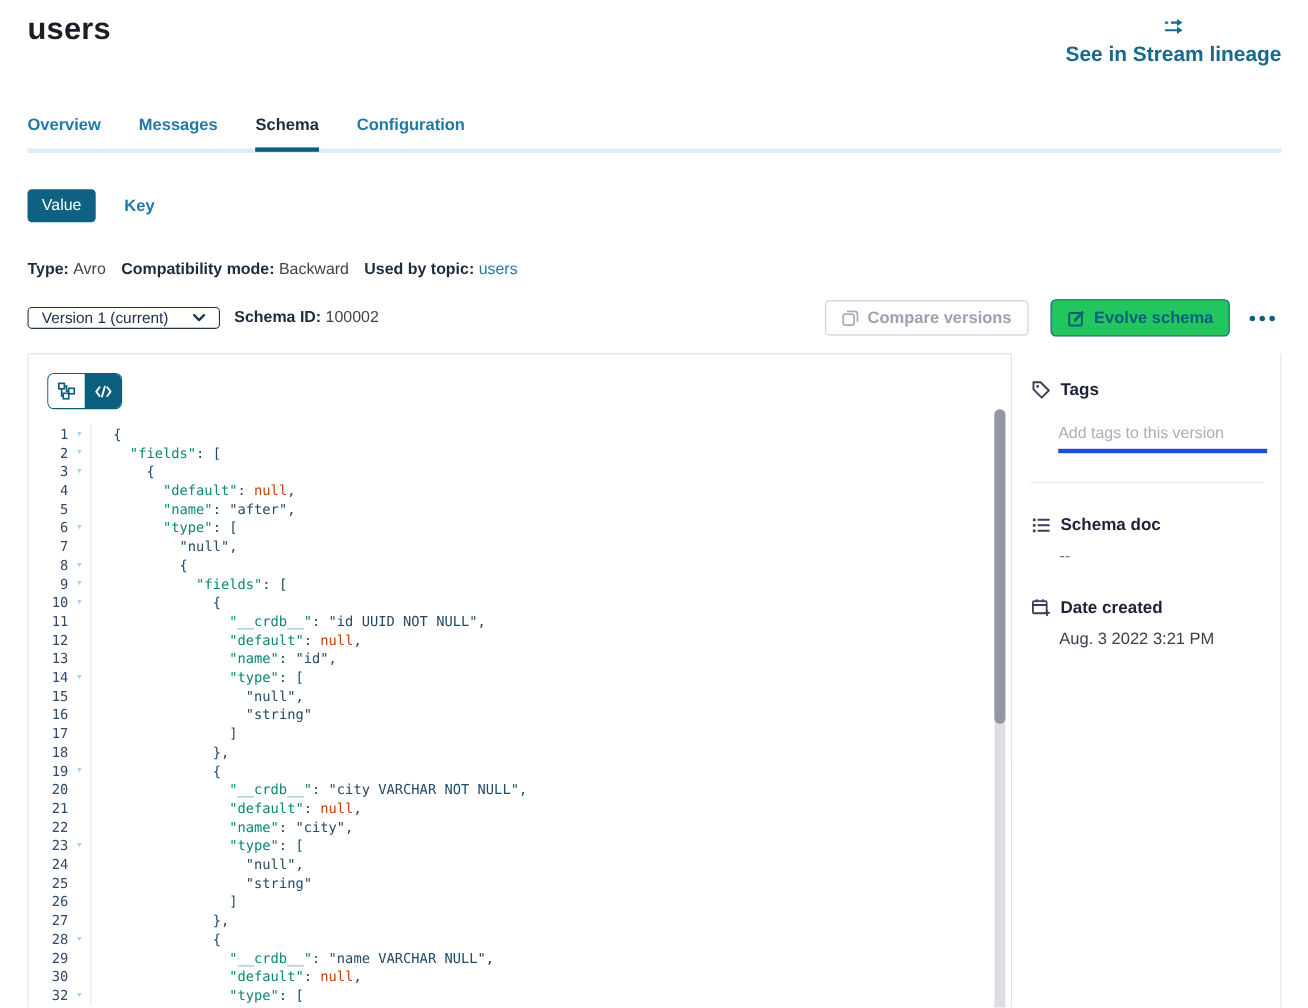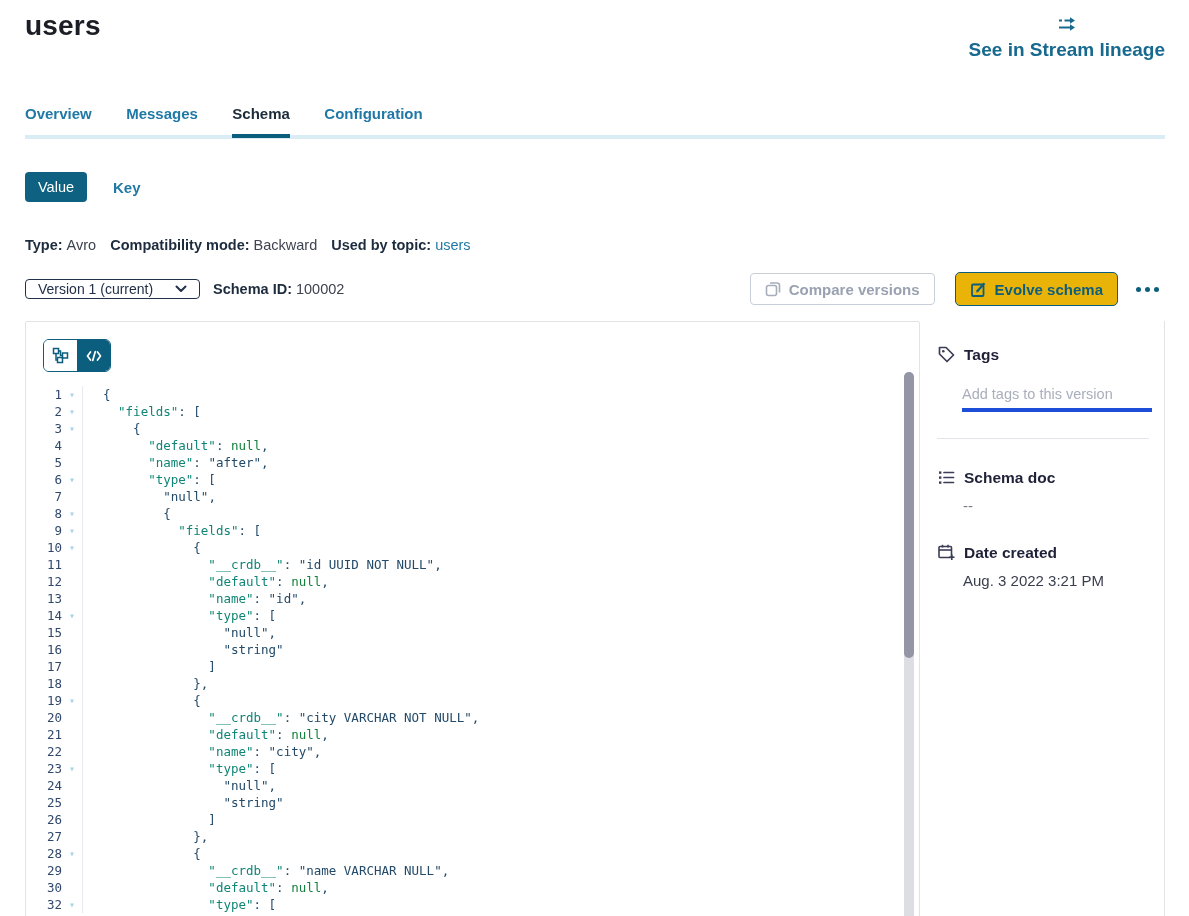--- a/index.html
+++ b/index.html
@@ -39,21 +39,21 @@
     display:flex;align-items:center;justify-content:space-between;
     padding:0 12px;font-size:14px;color:#22304a;cursor:pointer;box-sizing:border-box;}
   .schemaid{margin-left:13px;font-size:14.5px;}
   .schemaid b{color:#1c2b3d;}
   .schemaid span{color:#3e4350;margin-left:4px;}
   .spacer{flex:1;}
   .btn-compare{display:flex;align-items:center;gap:8px;border:1px solid #c9ced8;
     background:#fff;border-radius:4px;height:32px;padding:0 14px;color:#9aa2b1;
     font-size:15px;font-weight:bold;font-family:inherit;}
   .btn-evolve{display:flex;align-items:center;gap:8px;border:1px solid #0c5e7f;
-    background:#eab308;border-radius:5px;height:34px;padding:0 14px;color:#0c5e7f;
+    background:#22c55e;border-radius:5px;height:34px;padding:0 14px;color:#0c5e7f;
     font-size:15px;font-weight:bold;font-family:inherit;margin-left:20px;cursor:pointer;}
   .more{border:none;background:none;display:flex;gap:4px;margin-left:12px;padding:6px;cursor:pointer;}
   .more i{width:5px;height:5px;border-radius:50%;background:#0c5e7f;display:block;}
 
   
   .main{display:flex;margin-top:15px;height:660px;}
   .panel{flex:1;border:1px solid #e2e3e7;border-radius:2px;position:relative;
     background:#fff;overflow:hidden;}
   .panel-tools{padding:17px 0 0 17px;}
   .seg{display:inline-flex;border:1px solid #0c5e7f;border-radius:6px;overflow:hidden;}
@@ -61,21 +61,21 @@
     background:#fff;border:none;cursor:pointer;padding:0;}
   .seg-btn.active{background:#0c5e7f;}
 
   .code{margin-top:14px;font-family:"DejaVu Sans Mono",monospace;font-size:12.5px;}
   .cl{display:flex;line-height:17px;height:17px;}
   .ln{width:36px;text-align:right;color:#30486b;flex:none;}
   .fold{width:20px;flex:none;text-align:center;color:#a7d4e6;font-size:10px;}
   .ct{border-left:1px solid #e8e8ee;padding-left:20px;white-space:pre;flex:1;}
   .tok-key{color:#0f8575;}
   .tok-str{color:#234a68;}
-  .tok-null{color:#15803d;text-align:right;}
+  .tok-null{color:#c2410c;text-align:right;}
   .tok-punct{color:#234a68;}
 
   .sbar-track{position:absolute;top:50px;bottom:0;right:5px;width:10px;
     background:#dddee4;border-radius:6px;}
   .sbar-thumb{position:absolute;top:0;left:0;width:10px;height:286px;
     background:#9496a6;border-radius:6px;cursor:grab;}
 
   
   .sidebar{width:245px;flex:none;border-right:1px solid #e2e3e7;padding:24px 13px 0 17px;
     box-sizing:border-box;}

